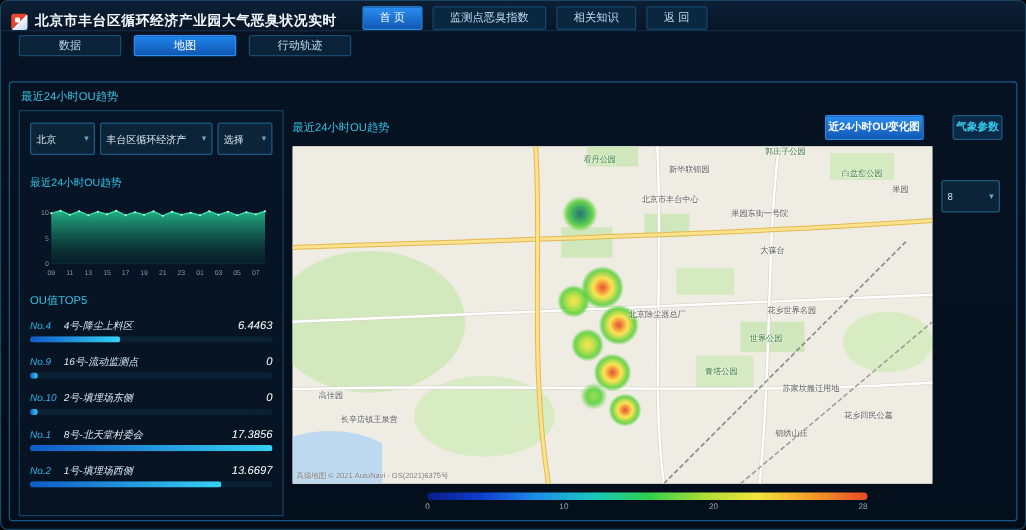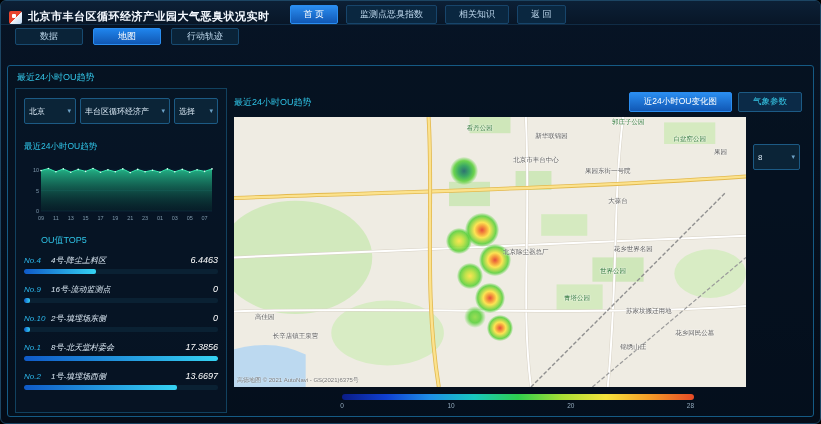--- a/index.html
+++ b/index.html
@@ -15,21 +15,21 @@
     background:linear-gradient(135deg,#e8452f 0%,#e8452f 52%,#f2f6fb 52%,#bcd6f2 100%);}
   .logo::after{content:"";position:absolute;left:3px;top:3px;width:4px;height:4px;background:#fff;border-radius:1px;}
   .app-title{font-size:11px;font-weight:bold;color:#f4f9ff;letter-spacing:.5px;margin-right:20px;white-space:nowrap;}
   .nav{display:flex;gap:8px;}
   .nav-btn{font-size:9px;padding:2px 13px;background:#0a2740;border:1px solid #17456b;border-radius:2px;
     color:#bfd9ee;cursor:pointer;white-space:nowrap;}
   .nav-btn.active{background:linear-gradient(#2a8df0,#1158b5);border-color:#2a8df0;color:#fff;}
 
   .pub-row{padding:5px 14px 2px;font-size:11px;font-weight:bold;color:#eaf3fc;}
   .tabs{display:flex;gap:10px;padding:3px 14px 0;}
-  .tab{width:68px;height:17px;line-height:15px;text-align:center;font-size:9px;border-radius:2px;
+  .tab{width:82px;height:17px;line-height:15px;text-align:center;font-size:9px;border-radius:2px;
     background:#0a2338;border:1px solid #174a70;color:#bcd6ea;cursor:pointer;}
   .tab.active{background:linear-gradient(#1f84ec,#1157b2);border-color:#2a8df0;color:#fff;}
 
   .outer{position:absolute;left:6px;right:6px;top:64px;bottom:6px;border:1px solid #155a84;border-radius:3px;
     background:rgba(6,18,33,.55);padding:3px 5px;}
   .outer-title{font-size:9px;color:#34c8ea;padding:2px 4px 3px;}
   .content{display:flex;height:calc(100% - 17px);}
 
   
   .left{width:212px;flex:0 0 auto;border:1px solid #11415f;background:rgba(8,24,42,.5);
@@ -37,34 +37,34 @@
   .sel-row{display:flex;gap:4px;}
   .mini-select{display:flex;align-items:center;justify-content:space-between;height:18px;
     background:#0b2437;border:1px solid #1c5a84;color:#dcebf7;font-size:8px;padding:12px 4px;cursor:pointer;border-radius:2px;}
   .sel-row .mini-select:nth-child(1){width:52px;}
   .sel-row .mini-select:nth-child(2){flex:1;min-width:0;}
   .sel-row .mini-select:nth-child(3){width:44px;}
   .sel-val{overflow:hidden;white-space:nowrap;text-overflow:ellipsis;}
   .caret{color:#6fa3c8;font-size:7px;margin-left:3px;flex:0 0 auto;}
   .sec-title{font-size:8.5px;color:#2fc3e6;margin:17px 0 3px;}
   .chart-box{height:66px;}
-  .top5-title{font-size:9px;color:#2fc3e6;margin:12px 17px 8px;}
+  .top5-title{font-size:9px;color:#2fc3e6;margin:12px 0 8px;}
   .t5row{margin-bottom:10px;font-style:italic;}
   .t5head{display:flex;align-items:baseline;font-size:8px;}
   .t5rank{color:#2bb4e8;min-width:25px;flex:0 0 auto;}
   .t5name{color:#dce9f4;flex:1;margin-left:2px;overflow:hidden;white-space:nowrap;text-overflow:ellipsis;}
   .t5val{color:#fff;font-size:9px;margin-left:4px;flex:0 0 auto;}
   .t5track{height:5px;background:#0a2133;border-radius:2px;margin-top:3px;overflow:hidden;}
   .t5fill{height:100%;background:linear-gradient(90deg,#0f5ac8,#35d2f2);border-radius:2px;}
 
   
   .right{flex:1;display:flex;flex-direction:column;margin:1px 2px 1px 0;padding:4px 4px 2px 2px;min-width:0;}
   .map-head{display:flex;align-items:center;margin-bottom:5px;}
   .map-title{font-size:9px;color:#2fc3e6;flex:1;}
-  .map-btn{font-size:8.5px;padding:3px 14px;border-radius:2px;margin-left:6px;cursor:pointer;white-space:nowrap;}
+  .map-btn{font-size:8.5px;padding:3px 2px;border-radius:2px;margin-left:23px;cursor:pointer;white-space:nowrap;font-weight:bold;}
   .map-btn.active{background:linear-gradient(#2a8df0,#1158b5);color:#fff;border:1px solid #2a8df0;}
   .map-btn.idle{background:#0b2a47;border:1px solid #1c5a84;color:#36c9e8;}
   .map-row{display:flex;flex:1;min-height:0;}
   .map{position:relative;flex:1;background:#efece3;overflow:hidden;cursor:grab;}
   .map svg.base{position:absolute;left:0;top:0;width:100%;height:100%;}
   .map-label{position:absolute;font-size:6.5px;color:#5a5a5a;transform:translate(-50%,-50%);
     white-space:nowrap;text-shadow:0 0 2px #fff,0 0 2px #fff;}
   .map-label.park{color:#357c3e;}
   .blob{position:absolute;transform:translate(-50%,-50%);border-radius:50%;opacity:.85;}
   .attrib{position:absolute;left:3px;bottom:2px;font-size:6px;color:#7a7a7a;text-shadow:0 0 2px #fff;}

